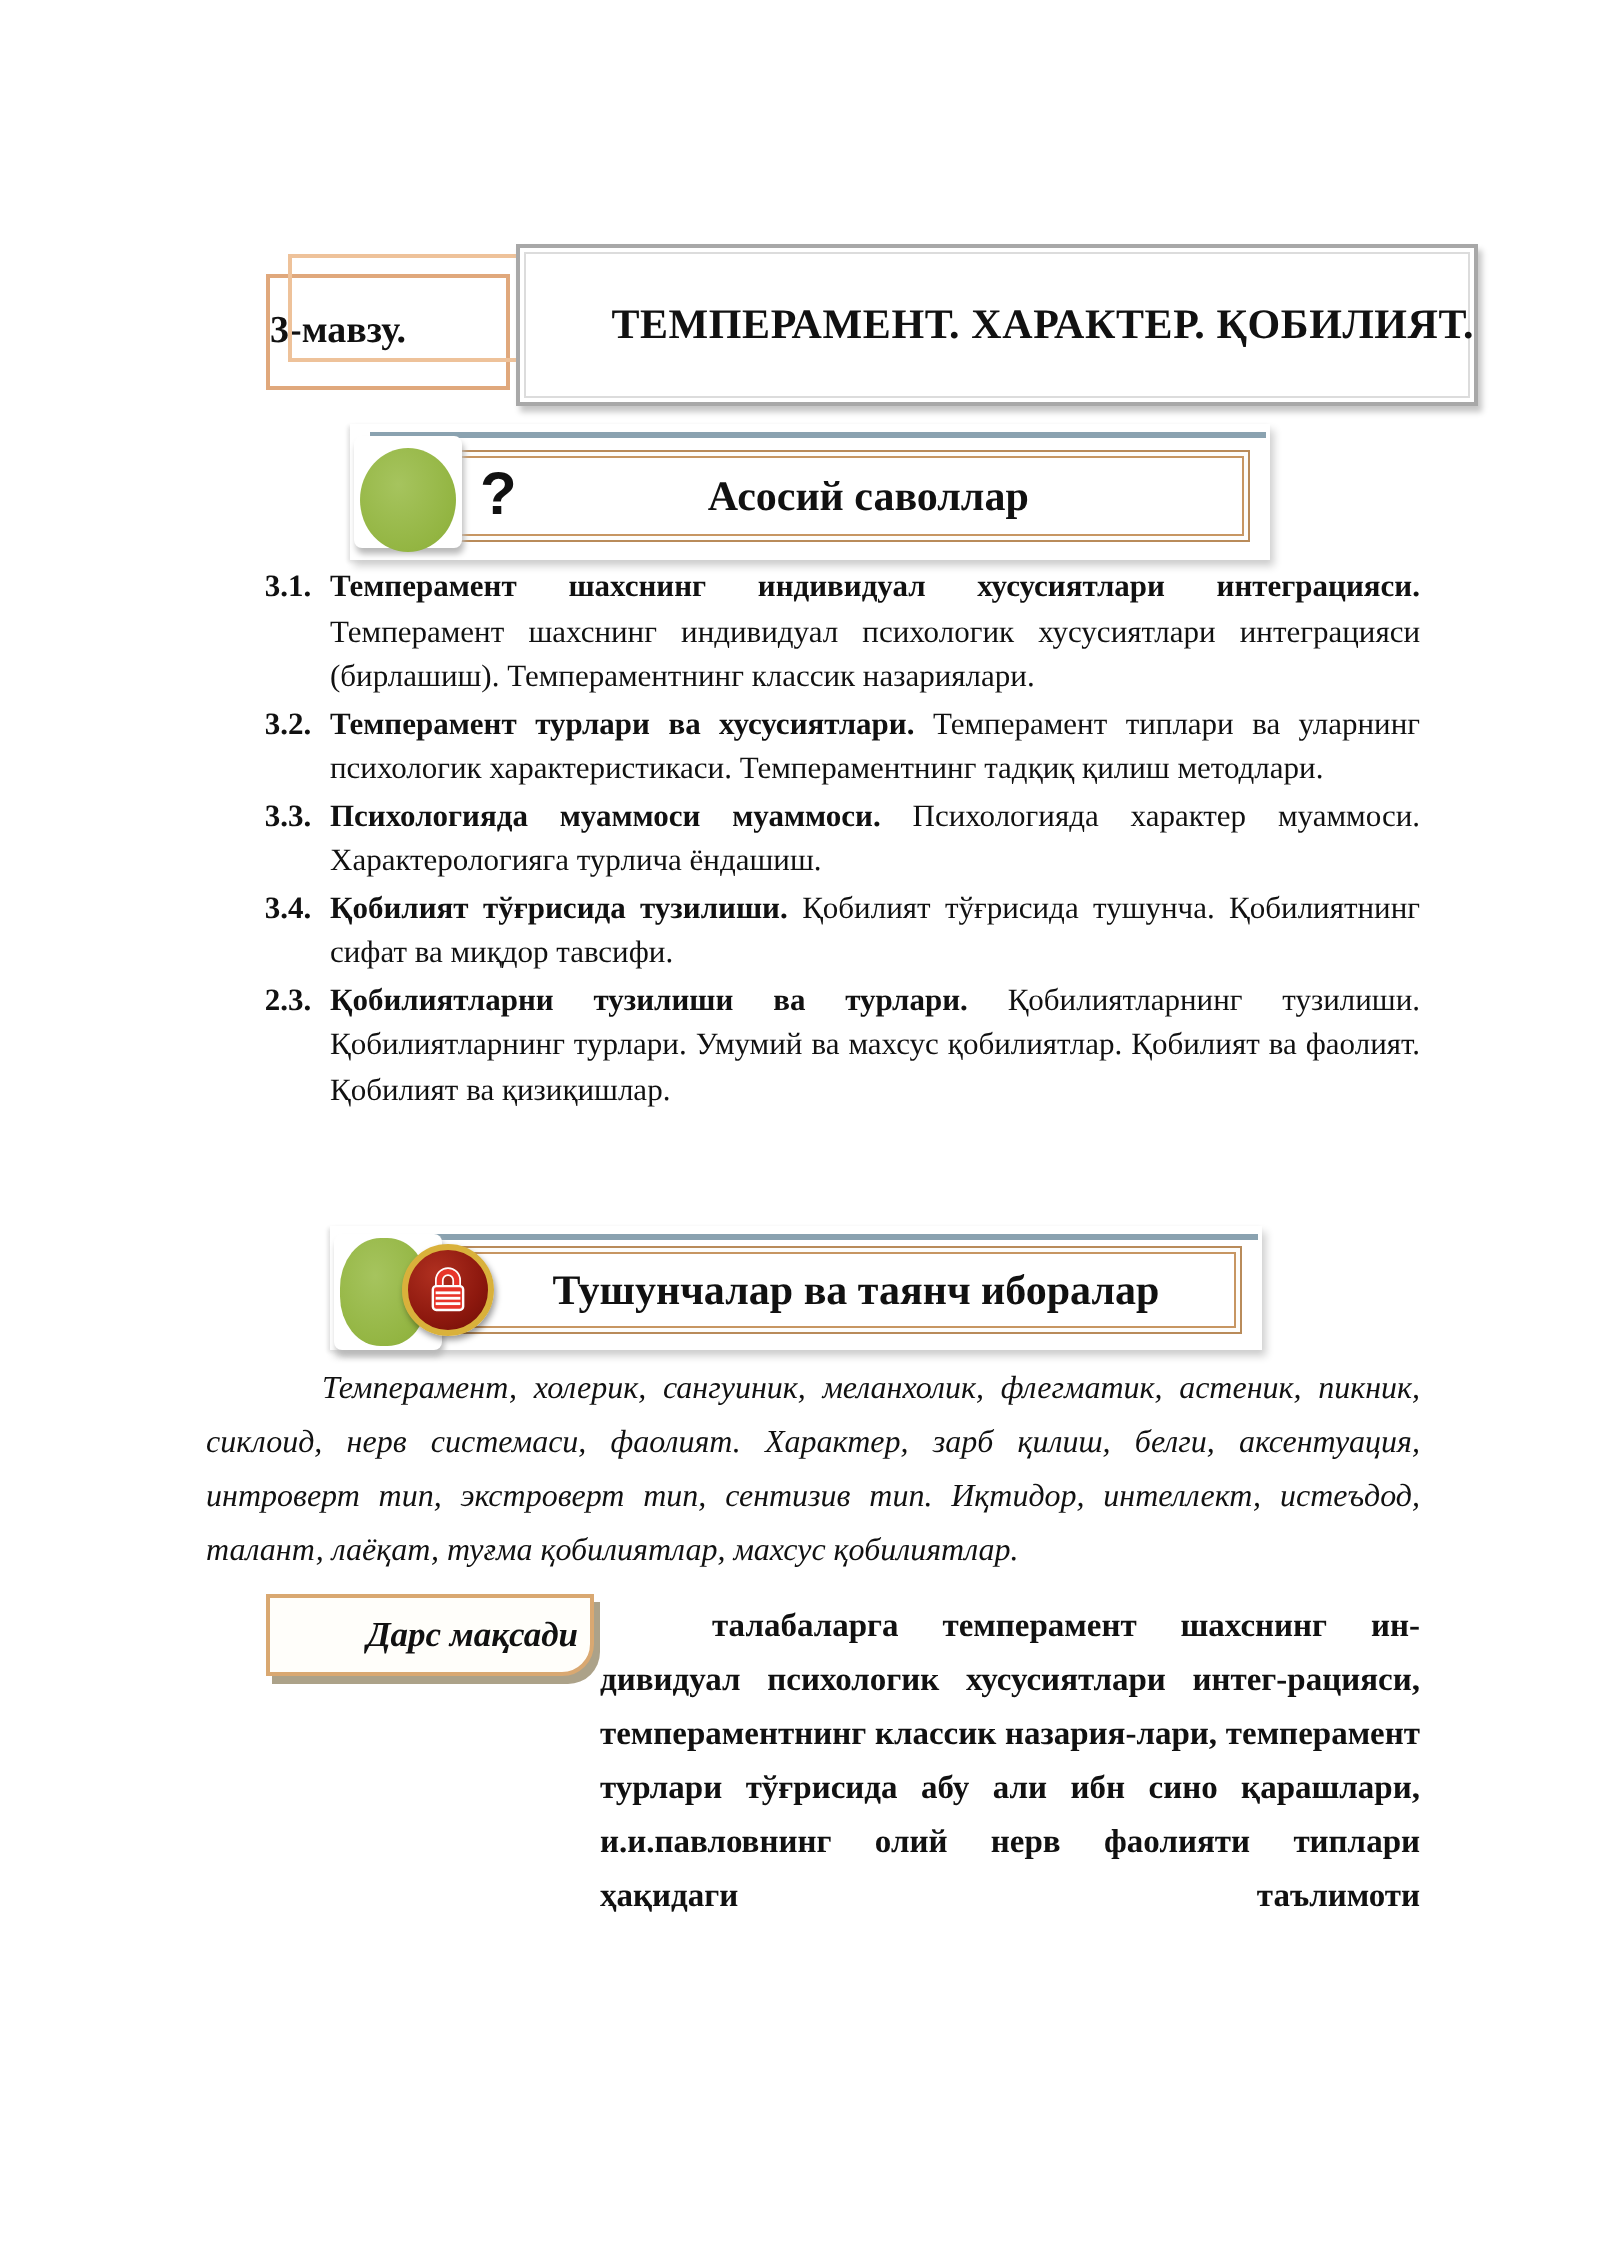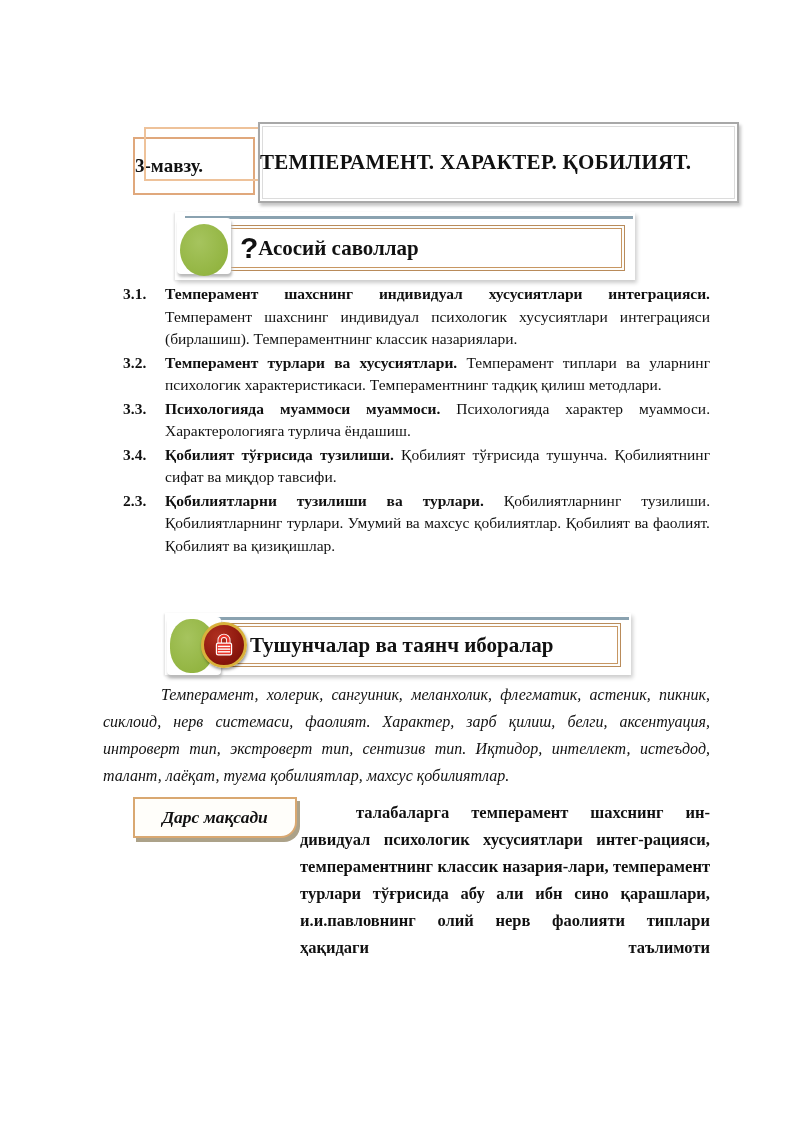--- a/index.html
+++ b/index.html
@@ -22,21 +22,21 @@
     font-weight:bold;font-size:19px;
   }
   .topic-box::after{
     content:"";position:absolute;top:-12px;left:9px;right:-11px;bottom:12px;
     border:2px solid #eec29a;pointer-events:none;
   }
   .title-box{
     position:absolute;left:125px;top:0;width:477px;height:77px;
     border:2px solid #a8a8a8;background:#fff;
     box-shadow:2px 3px 3px #c6c6c6, inset 0 0 0 2px #ffffff, inset 0 0 0 3px #dcdcdc;
-    display:flex;align-items:center;justify-content:flex-start;
+    display:flex;align-items:center;justify-content:flex-end;
     font-weight:bold;font-size:21px;letter-spacing:.3px;
     z-index:2;
   }
   
   .section-card{
     position:relative;background:#fff;
     box-shadow:2px 3px 4px #cfcfcf, -1px 1px 2px #e2e2e2;
     z-index:1;
   }
   .section-card .top-line{
@@ -58,54 +58,54 @@
     display:flex;align-items:center;
     background:#fff;
   }
   .card-questions{margin-left:72px;width:460px;height:68px;}
   .card-terms{margin-left:62px;width:466px;height:62px;margin-top:56px;}
   .qmark{
     font-weight:bold;font-size:30px;line-height:1;margin-left:24px;
     font-family:"Liberation Sans","DejaVu Sans",sans-serif;
   }
   .section-title{
-    flex:1;text-align:left;font-weight:bold;font-size:21px;
+    flex:1;text-align:center;font-weight:bold;font-size:21px;
     padding-right:14px;
   }
   .card-terms .inner-title-box{left:52px;top:10px;bottom:8px;}
   .card-terms .icon-frame{top:4px;height:58px;}
   .lock-badge{
     position:absolute;left:36px;top:9px;width:40px;height:40px;border-radius:50%;
     background:radial-gradient(circle at 35% 30%, #b03020 0%, #8d180e 60%, #6e0d06 100%);
     border:3px solid #d9b13b;
     box-shadow:1px 2px 3px rgba(0,0,0,.4);
     display:flex;align-items:center;justify-content:center;
     z-index:3;
   }
   
   .q-list{margin-top:3px;margin-left:20px;}
   .q-item{display:flex;margin-bottom:1px;}
-  .q-num{flex:0 0 42px;font-weight:bold;font-size:15.5px;line-height:22.5px;}
+  .q-num{flex:0 0 42px;font-weight:bold;font-size:15.5px;line-height:22.5px;text-align:center;}
   .q-text{flex:1;text-align:justify;font-size:15.5px;line-height:22.5px;}
   .q-lead{font-weight:bold;}
   
   .terms-para{
     margin:6px 0 0 0;font-style:italic;font-size:16px;line-height:27px;
     text-align:justify;text-indent:58px;
   }
   
   .objective{display:flex;margin-top:8px;margin-left:30px;}
   .objective-left{flex:0 0 167px;}
   .objective-box{
     box-sizing:border-box;width:164px;
     border:2px solid #d9a871;background:#fffefa;
     border-radius:0 0 16px 0;
     box-shadow:3px 4px 0 #aca289;
     padding:8px 6px;
-    text-align:center;font-weight:bold;font-style:italic;font-size:17.5px;
+    text-align:right;font-weight:bold;font-style:italic;font-size:17.5px;
   }
   .objective-text{
     flex:1;font-weight:bold;font-size:16.5px;line-height:27px;
     text-align:justify;text-align-last:justify;text-indent:56px;
     margin-top:2px;
   }
 </style>
 </head>
 <body>
 

